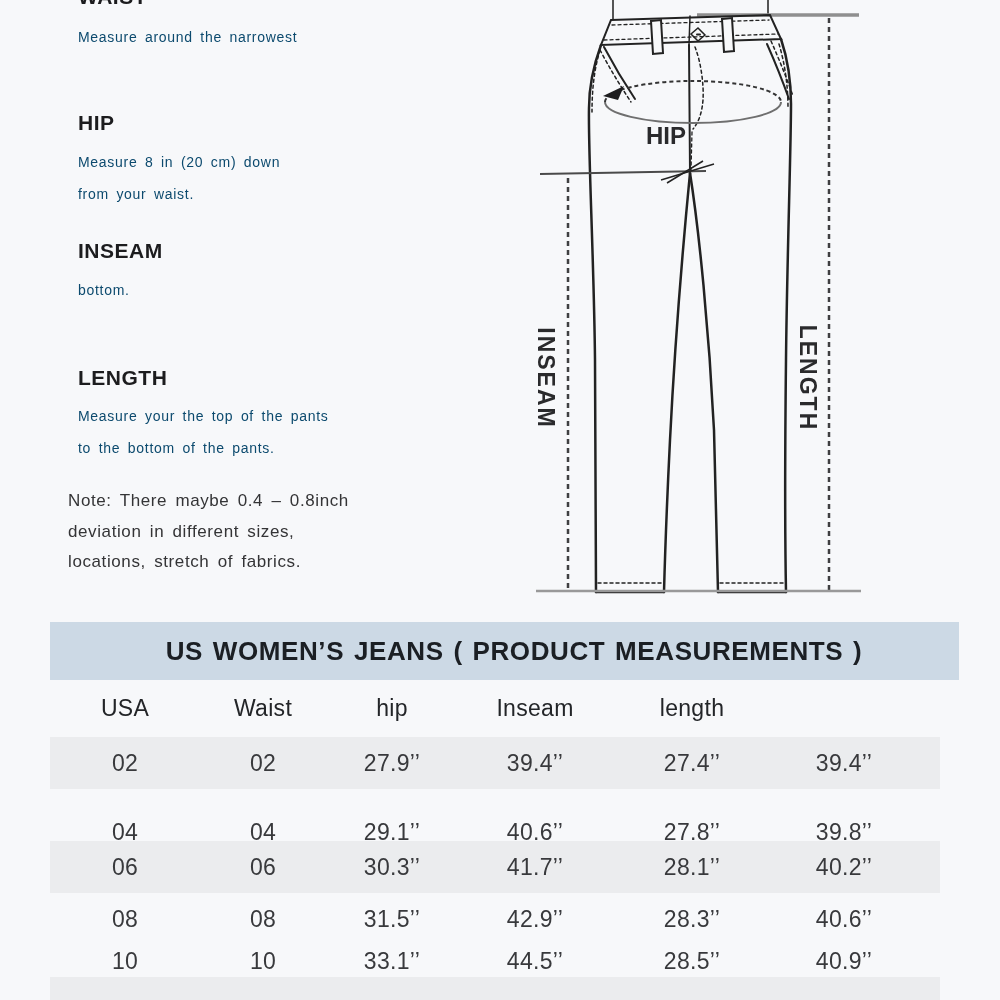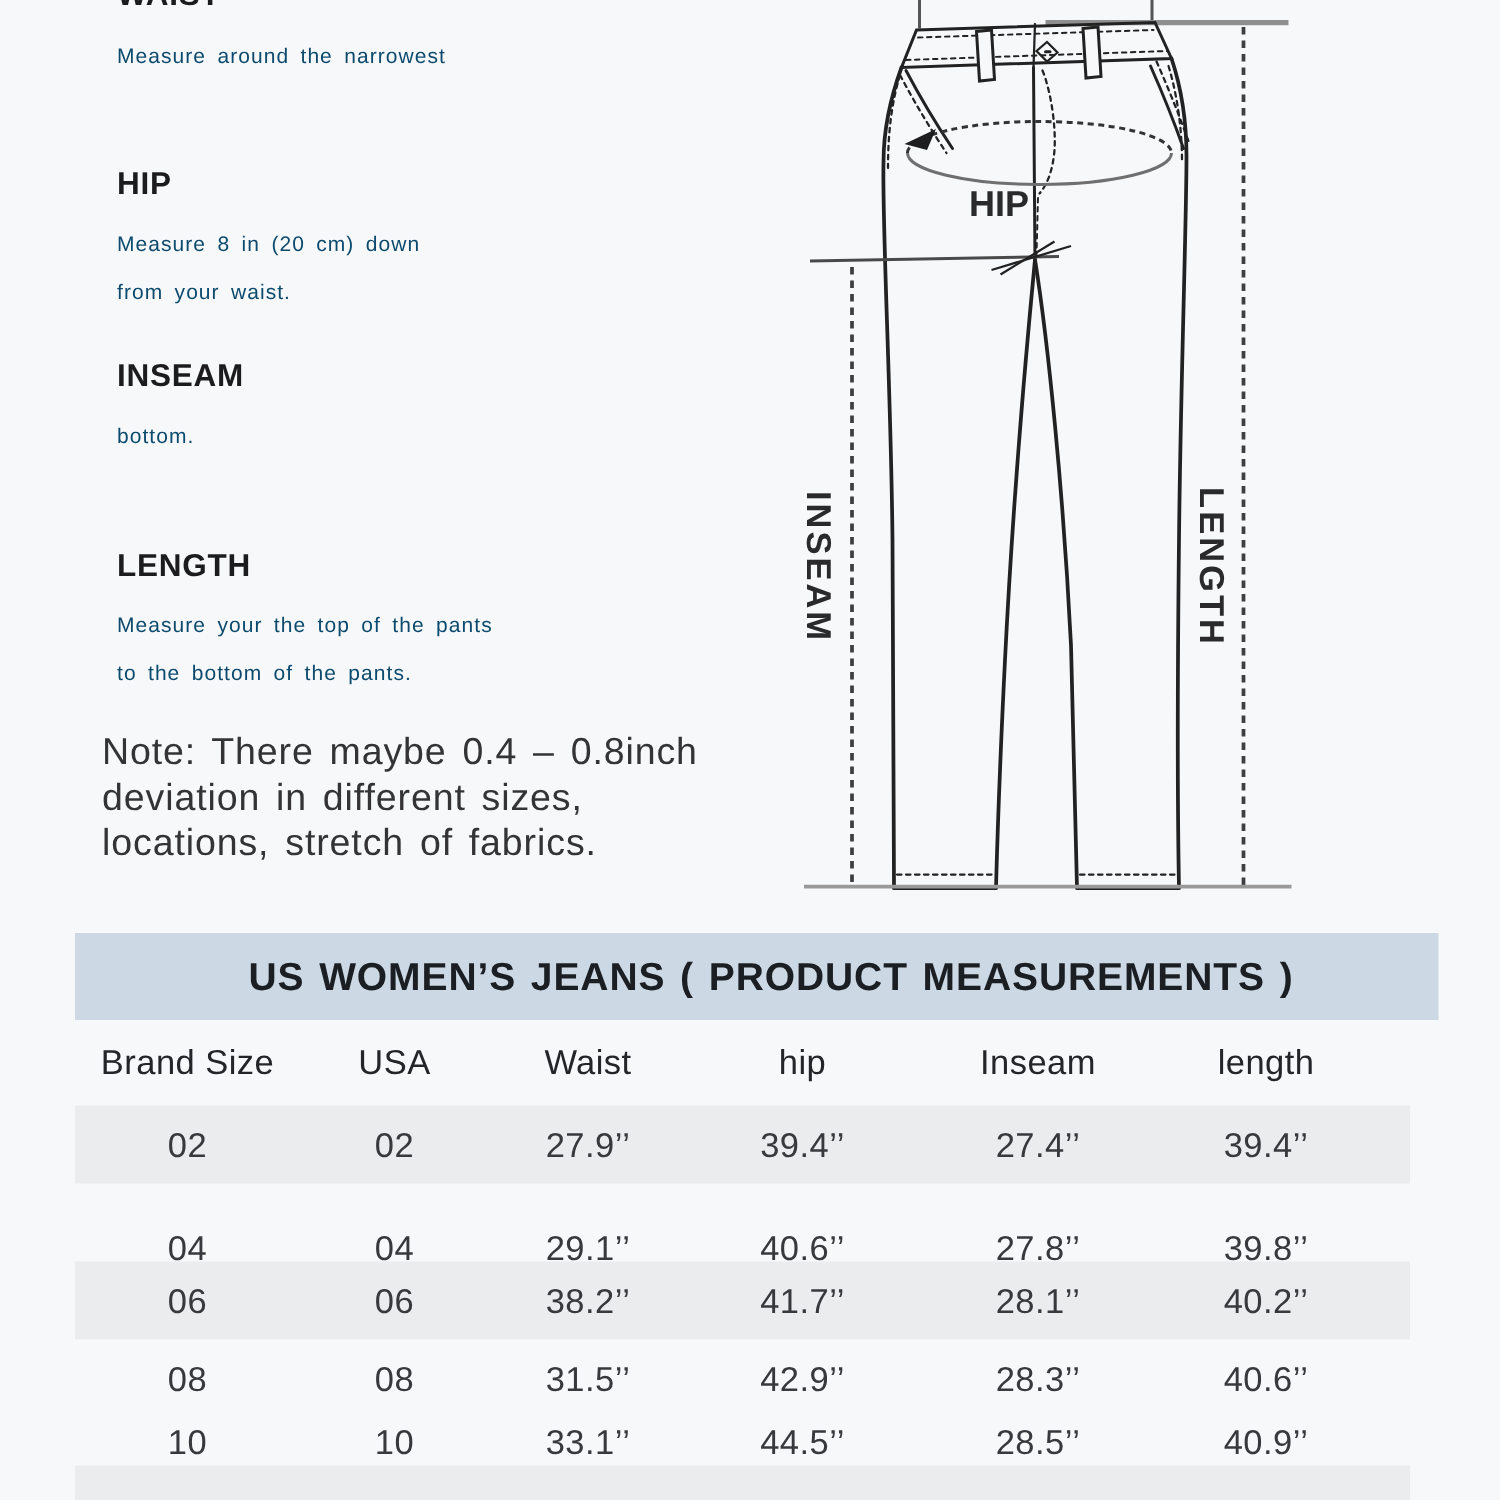--- a/index.html
+++ b/index.html
@@ -12,21 +12,21 @@
   .instructions{position:absolute; left:78px; top:0; width:445px;}
   .sec-heading{
     position:absolute; font-size:21px; font-weight:600; color:#1c1c1e;
     letter-spacing:.5px; line-height:24px;
   }
   .sec-para{
     position:absolute; font-size:14px; color:#0c4a6e; line-height:32px;
     letter-spacing:.7px; word-spacing:3px;
   }
   .note-block{
-    position:absolute; left:-10px; font-size:25px; color:#343436;
+    position:absolute; left:-10px; font-size:17px; color:#343436;
     line-height:30.5px; letter-spacing:.6px; word-spacing:3px;
   }
   
   .diagram{position:absolute; left:500px; top:0;}
   .diagram text{font-family:"Liberation Sans", sans-serif;}
   
   .size-table{position:absolute; left:50px; top:622px; width:890px; height:378px;}
   .band{position:absolute; left:0; width:890px;}
   .title-band{
     top:0; height:58px; background:#ccd9e5;
@@ -146,21 +146,20 @@
 
     <text transform="translate(538,378) rotate(90)" text-anchor="middle" font-size="23" font-weight="600" letter-spacing="2" fill="#2a2a2c">INSEAM</text>
     <text transform="translate(800,378) rotate(90)" text-anchor="middle" font-size="23" font-weight="600" letter-spacing="2" fill="#2a2a2c">LENGTH</text>
   </svg>
 
   <div class="size-table">
 
     <div class="band title-band">US WOMEN’S JEANS ( PRODUCT MEASUREMENTS )</div>
 
     <div class="band thead-band t-grid">
-      <div>Brand Size</div>
       <div>USA</div>
       <div>Waist</div>
       <div>hip</div>
       <div>Inseam</div>
       <div>length</div>
     </div>
 
     <div class="band row-band row-0 t-grid">
       <div>02</div>
       <div>02</div>
@@ -175,21 +174,21 @@
       <div>04</div>
       <div>29.1’’</div>
       <div>40.6’’</div>
       <div>27.8’’</div>
       <div>39.8’’</div>
     </div>
 
     <div class="band row-band row-2 t-grid">
       <div>06</div>
       <div>06</div>
-      <div>38.2’’</div>
+      <div>30.3’’</div>
       <div>41.7’’</div>
       <div>28.1’’</div>
       <div>40.2’’</div>
     </div>
 
     <div class="band row-band row-3 t-grid">
       <div>08</div>
       <div>08</div>
       <div>31.5’’</div>
       <div>42.9’’</div>

